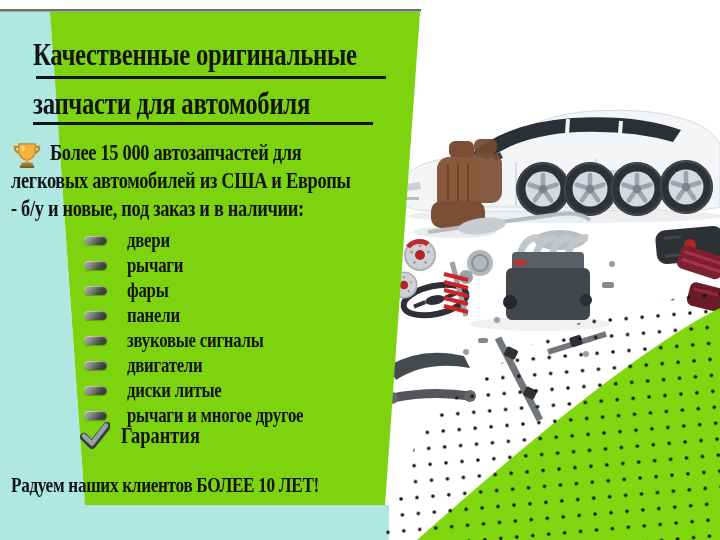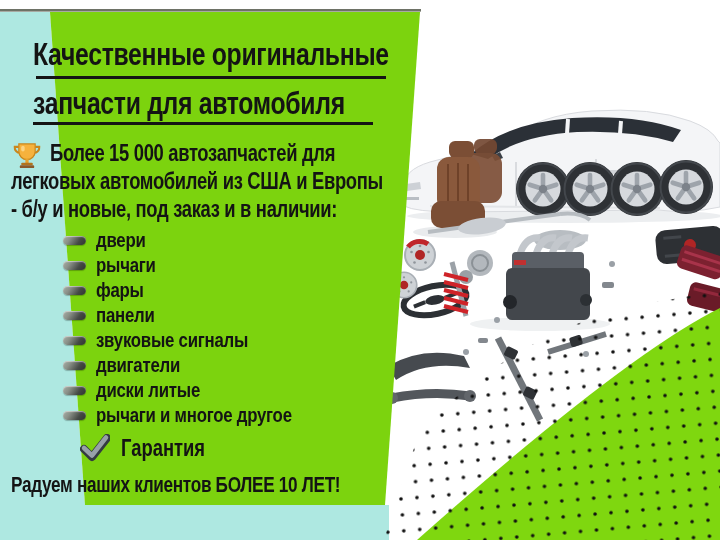--- a/index.html
+++ b/index.html
@@ -1,39 +1,39 @@
 <!DOCTYPE html>
 <html><head>
 <meta charset="utf-8">
 <style>
   html,body{margin:0;padding:0;background:#fff;}
   .stage{position:relative;width:720px;height:540px;background:#ffffff;overflow:hidden;
-         font-family:Liberation Sans, sans-serif;}
+         font-family:Liberation Serif, serif;}
   .stage svg.bg{position:absolute;left:0;top:0;width:720px;height:540px;}
   .txt{position:absolute;white-space:nowrap;color:#141414;font-weight:700;line-height:1.05;
        transform-origin:0 0;letter-spacing:-0.4px;}
   .title1{left:33px;top:39px;font-size:31px;transform:scaleX(.8);}
   .title2{left:33px;top:88px;font-size:31px;transform:scaleX(.8);}
   .rule{position:absolute;height:3px;background:#141414;}
   .rule1{left:36px;top:76px;width:350px;}
   .rule2{left:33px;top:122px;width:340px;}
   .intro1{left:50px;top:141px;font-size:23px;transform:scaleX(.8);}
   .intro2{left:11px;top:169px;font-size:23px;transform:scaleX(.8);}
   .intro3{left:11px;top:197px;font-size:23px;transform:scaleX(.8);}
   .trophy{position:absolute;left:13px;top:141px;width:28px;height:28px;}
   ul.parts{list-style:none;margin:0;padding:0;}
-  ul.parts li{position:absolute;left:63px;display:flex;align-items:center;gap:10px;}
+  ul.parts li{position:absolute;left:84px;display:flex;align-items:center;gap:20px;}
   .ingot{width:23px;height:9px;border-radius:4.5px;flex:none;
          background:linear-gradient(125deg,#aab0a8 0%,#8a9088 30%,#454a45 68%,#30352f 100%);
          box-shadow:inset 0 1px 1px rgba(255,255,255,.5), 0 1px 1px rgba(0,0,0,.25);}
   ul.parts li .lbl{font-size:21px;font-weight:700;color:#141414;transform:scaleX(.8);
                    transform-origin:0 50%;white-space:nowrap;letter-spacing:-0.3px;}
   .li0{top:228px}.li1{top:253px}.li2{top:278px}.li3{top:303px}
   .li4{top:328px}.li5{top:353px}.li6{top:378px}.li7{top:403px}
-  .guarantee{position:absolute;left:80px;top:434px;display:flex;align-items:center;gap:11px;}
+  .guarantee{position:absolute;left:80px;top:422px;display:flex;align-items:center;gap:11px;}
   .guarantee svg{width:30px;height:28px;flex:none;}
   .guarantee .lbl{font-size:23px;font-weight:700;color:#141414;transform:scaleX(.8);
                   transform-origin:0 50%;white-space:nowrap;}
   .tagline{left:11px;top:474px;font-size:21.5px;transform:scaleX(.8);}
   .watermark{position:absolute;left:612px;top:495px;width:108px;height:42px;}
   .watermark .dot{position:absolute;border-radius:50%;background:rgba(255,255,255,.55);}
   .wm1{left:6px;top:8px;width:8px;height:8px;}
   .wm2{left:16px;top:3px;width:13px;height:13px;}
   .wm3{left:4px;top:15px;width:16px;height:16px;}
   .wm4{left:19px;top:18px;width:9px;height:9px;}

